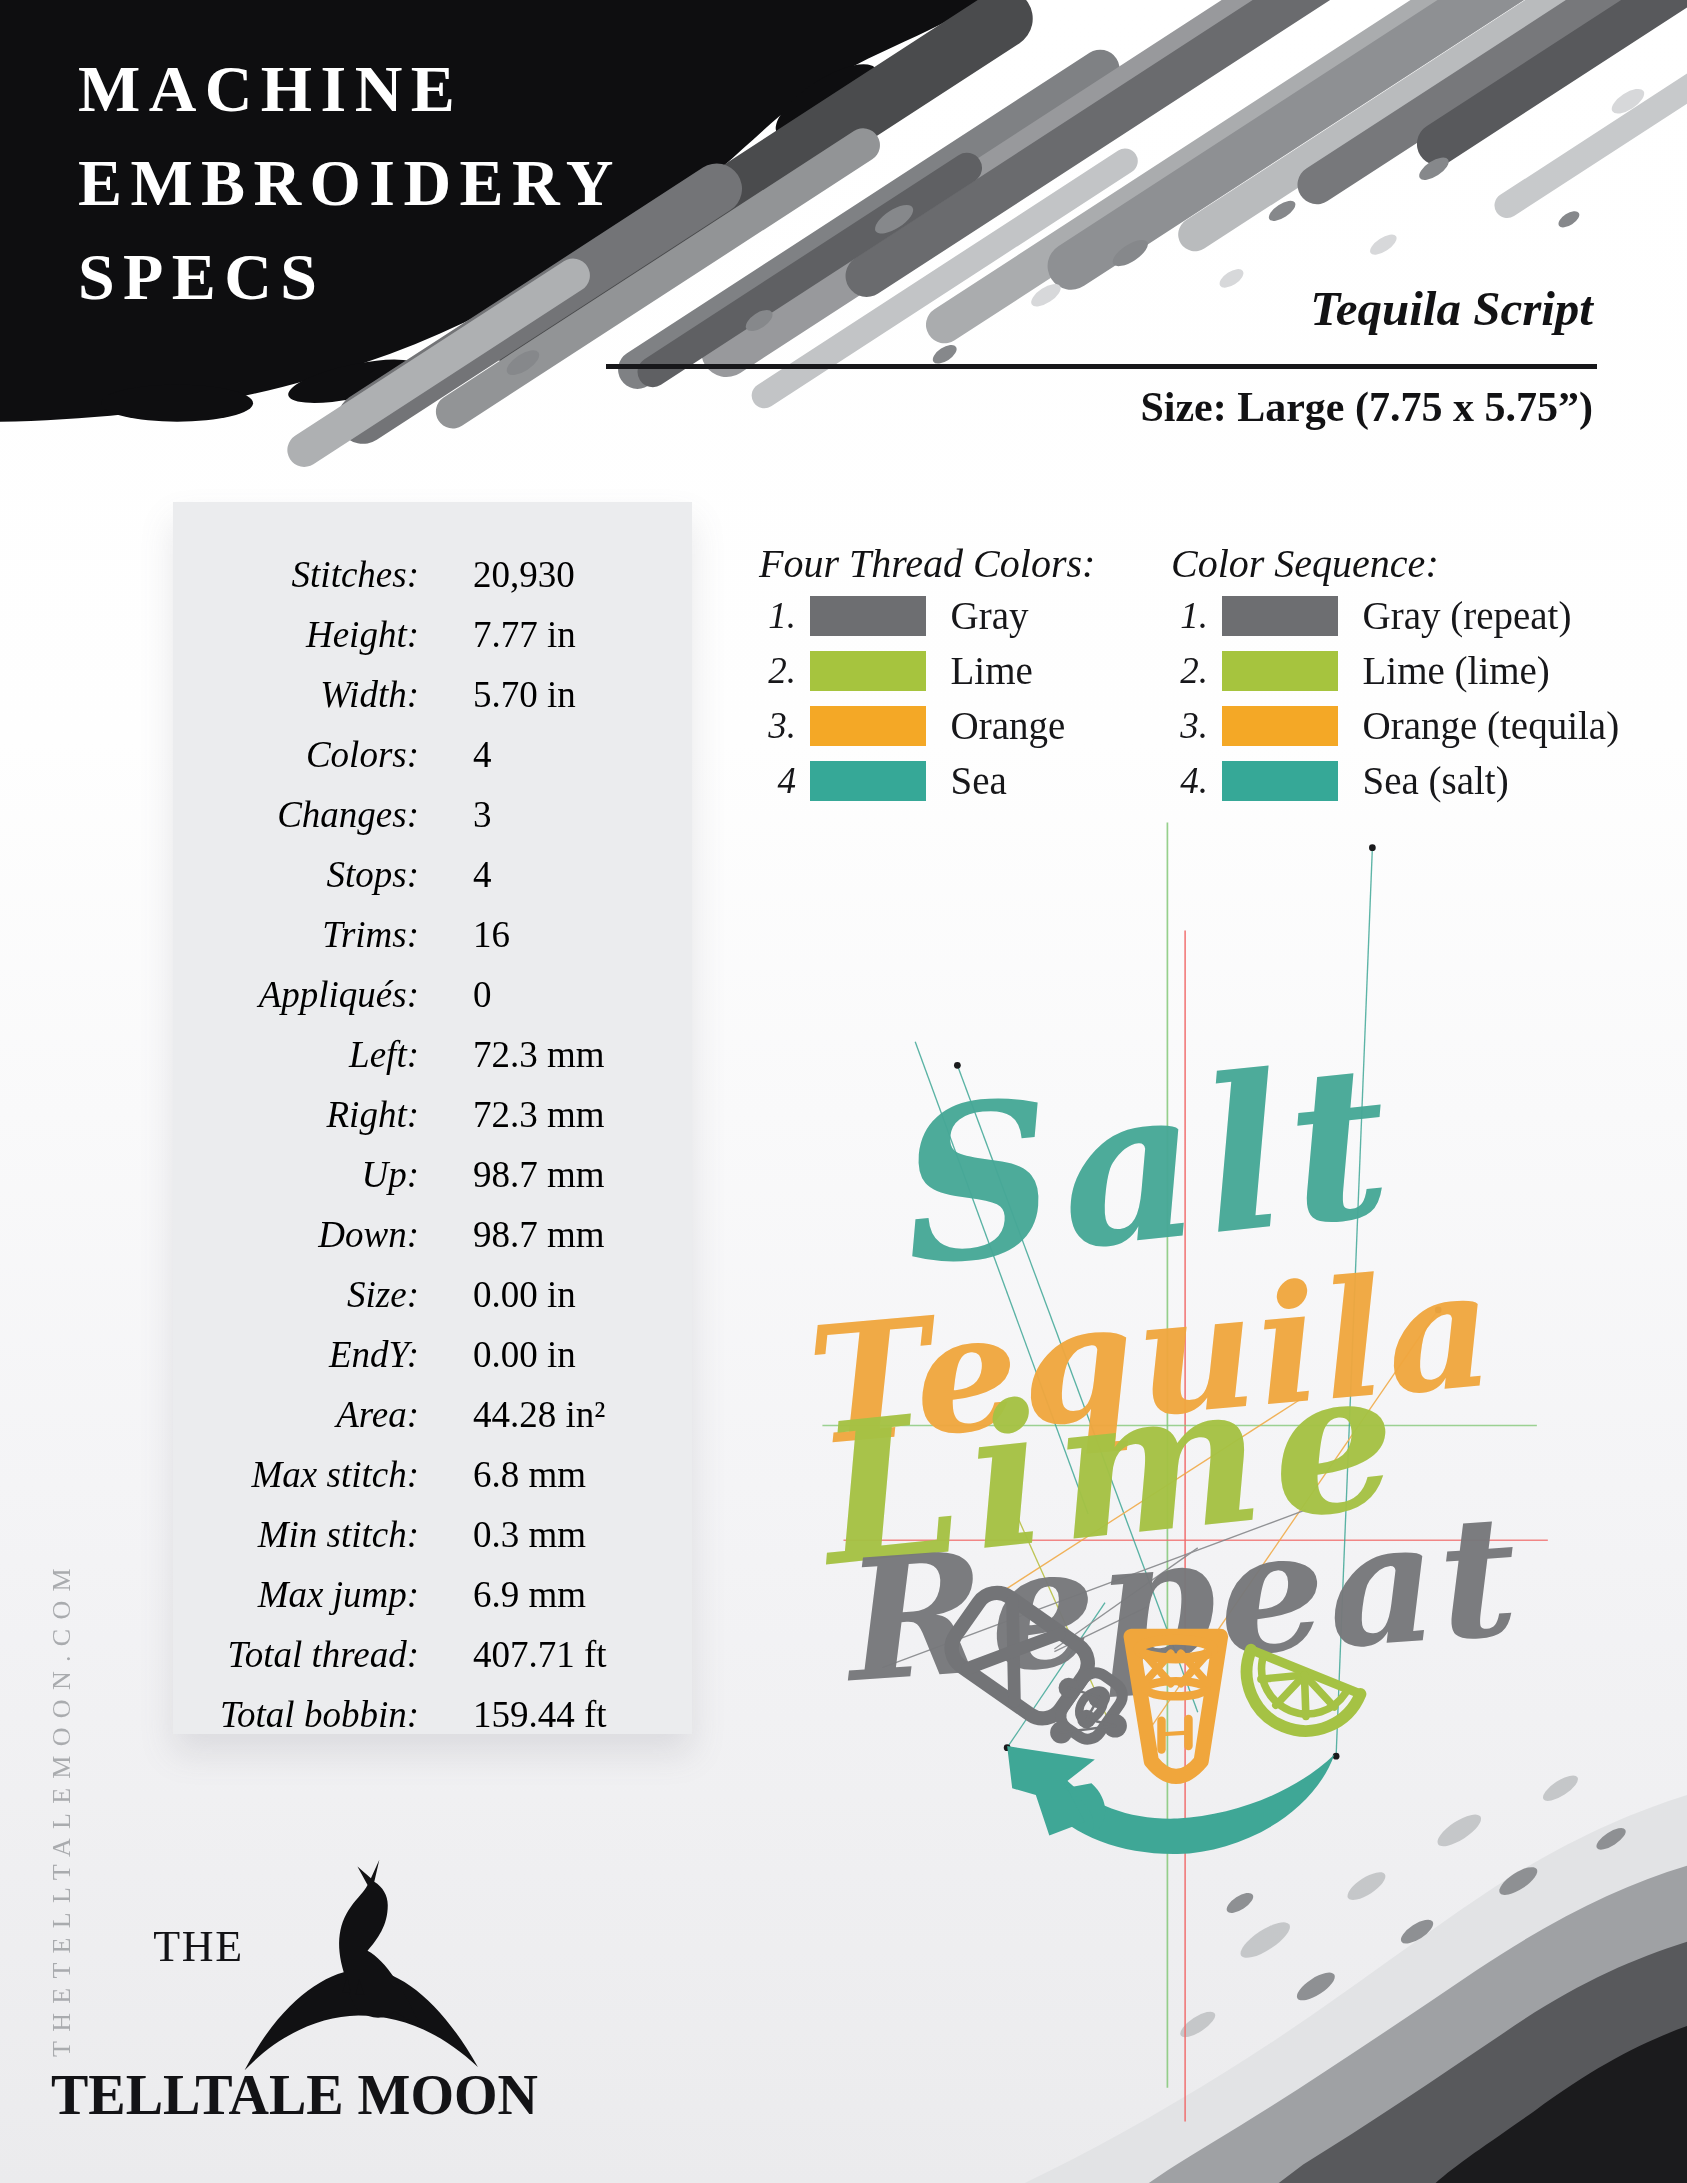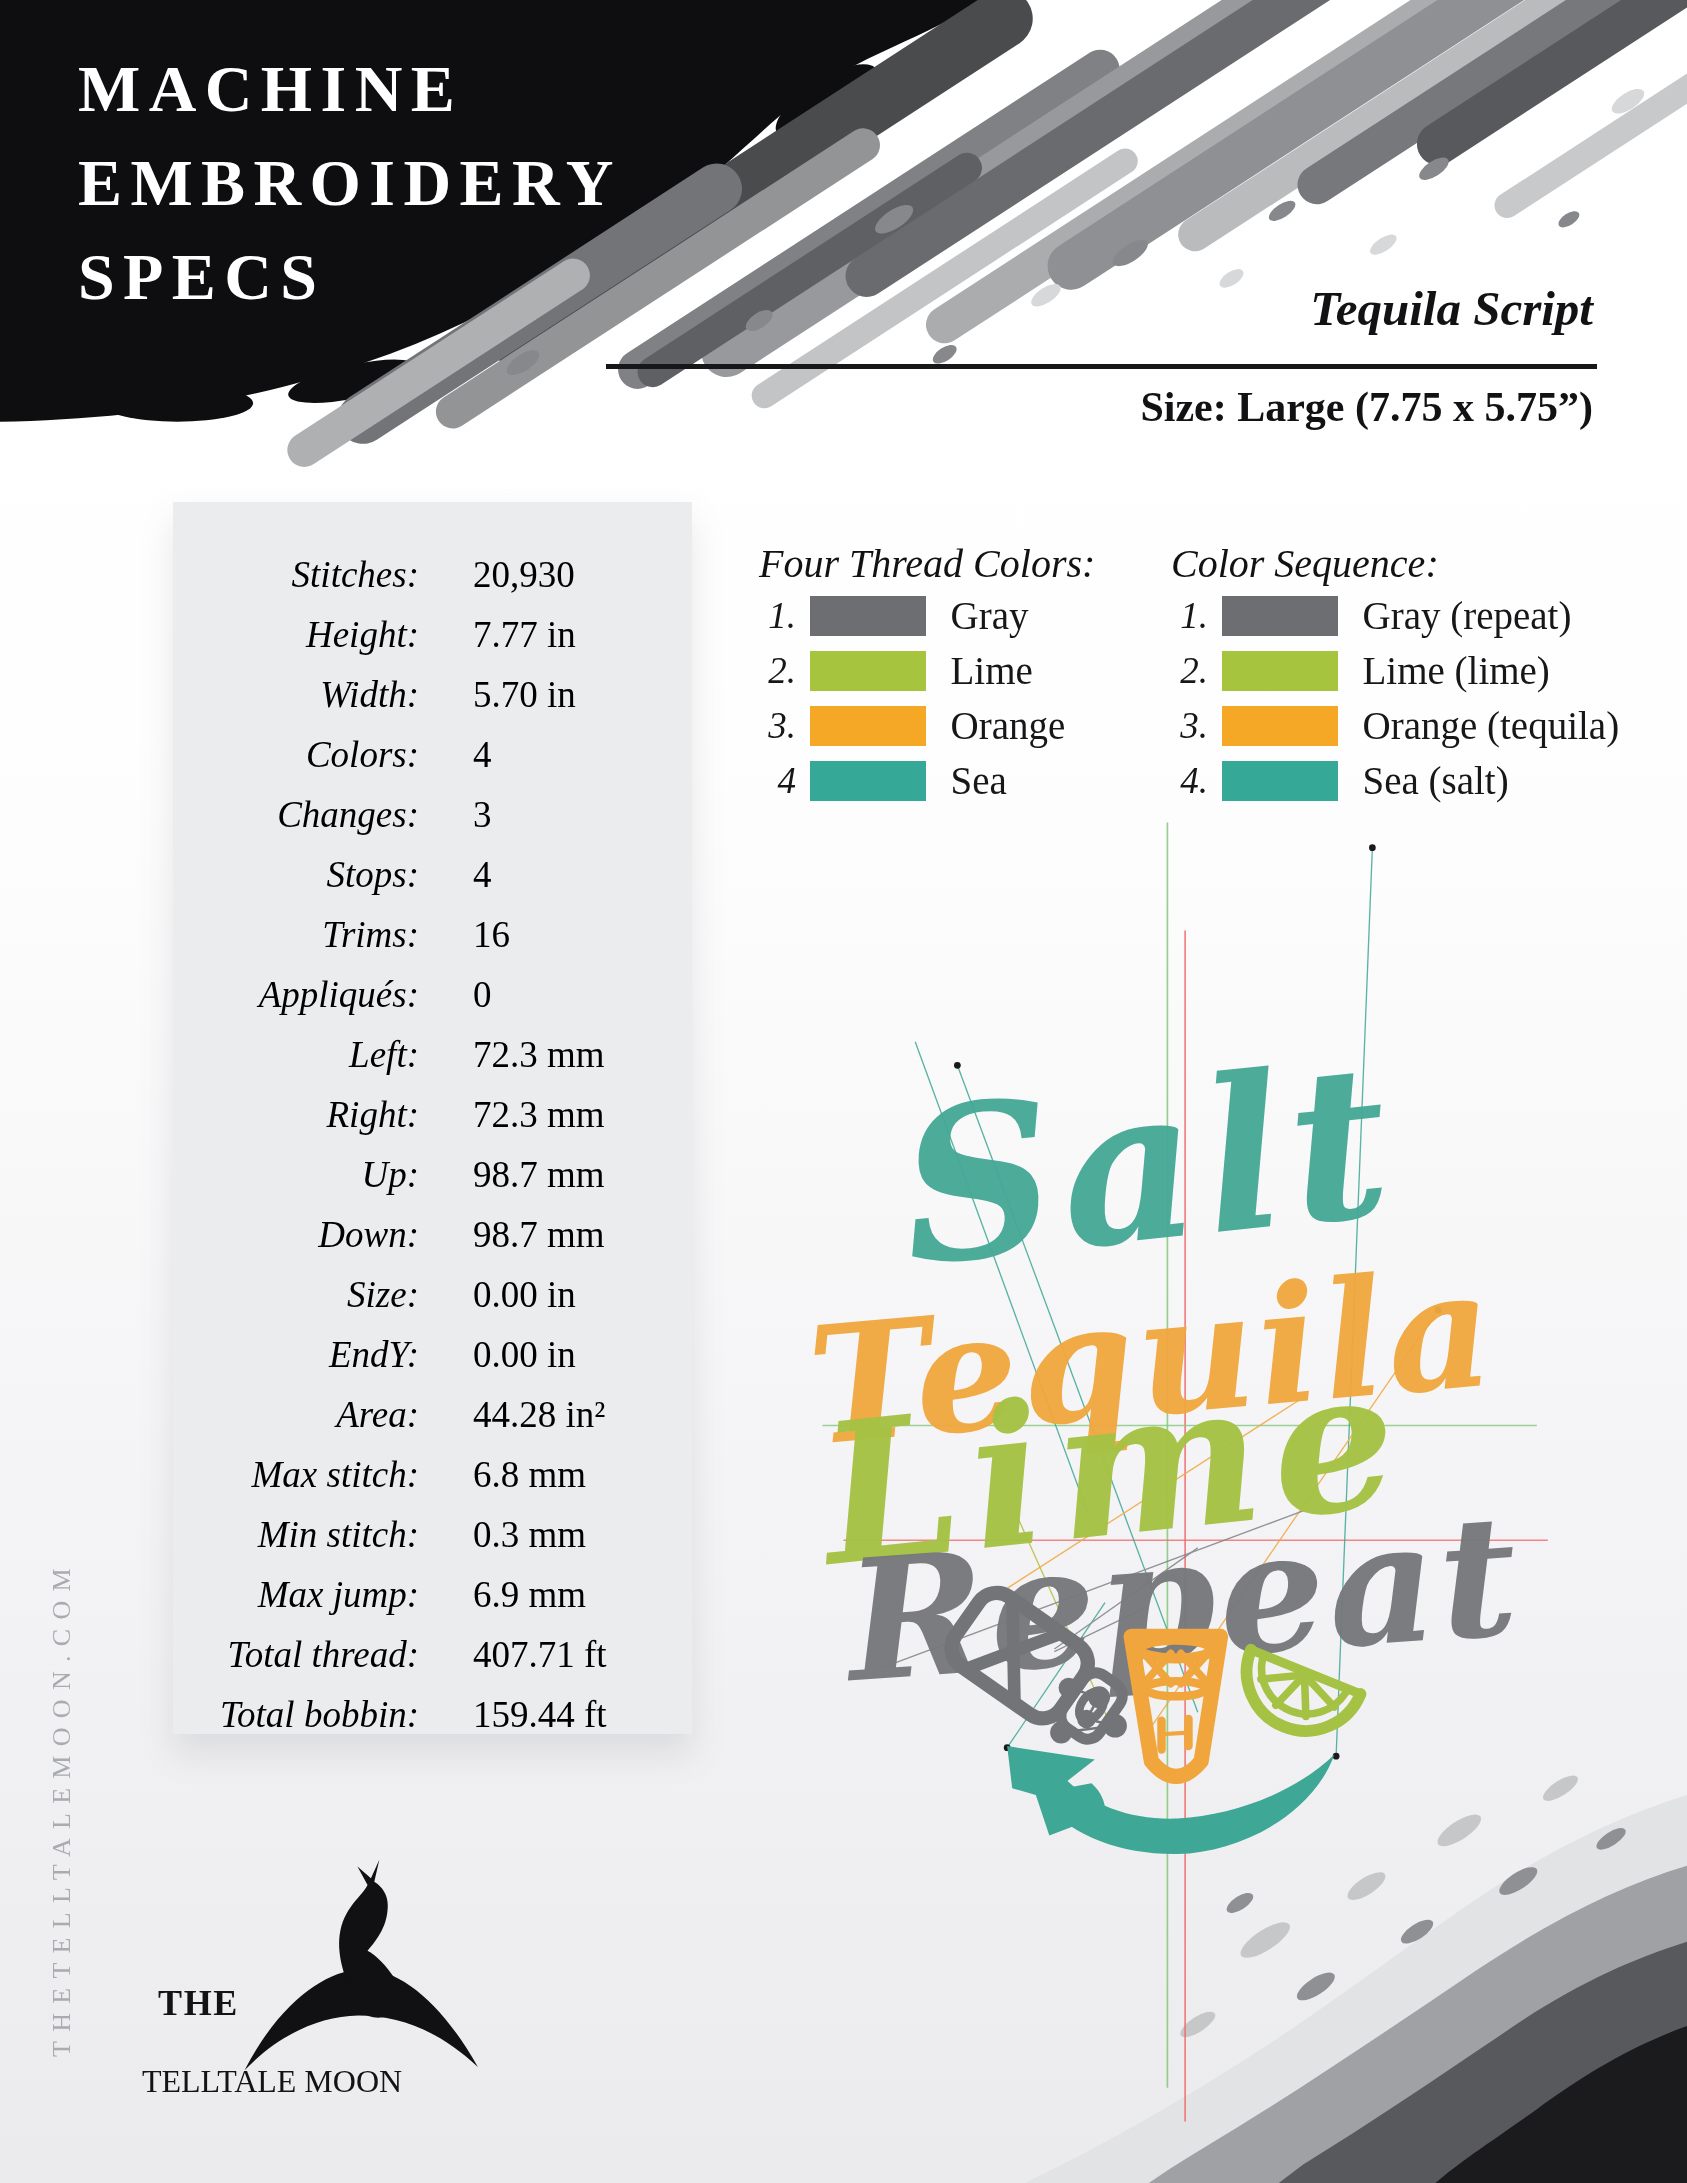--- a/index.html
+++ b/index.html
@@ -48,26 +48,26 @@
   .swatch { width:116px; height:40px; margin-left:13.5px; flex:none; }
   .item-name { margin-left:25px; font-size:39px; white-space:nowrap; }
 
   
   .website-vertical {
     position:absolute; left:47px; top:1340px; height:717px; z-index:2;
     writing-mode:vertical-rl; transform:rotate(180deg);
     color:#a9abae; font-size:26px; letter-spacing:9.3px; white-space:nowrap;
   }
   .brand-the {
-    position:absolute; left:127px; top:1982px; width:143px; z-index:2; text-align:center;
-    font-weight:bold; font-size:36px; letter-spacing:1.7px; color:#131316;
+    position:absolute; left:127px; top:1921px; width:143px; z-index:2; text-align:center;
+    font-weight:normal; font-size:44px; letter-spacing:1.7px; color:#131316;
   }
   .brand-name {
-    position:absolute; left:51px; top:2063px; width:442px; z-index:2; text-align:center;
-    font-weight:normal; font-size:32px; color:#131316; white-space:nowrap;
+    position:absolute; left:51px; top:2063px; width:442px; z-index:2; text-align:left;
+    font-weight:bold; font-size:56px; color:#131316; white-space:nowrap;
   }
   .logo-mark { position:absolute; left:229px; top:1853px; z-index:2; }
 
   .design-svg { position:absolute; inset:0; z-index:2; }
   .brush-svg  { position:absolute; inset:0; z-index:1; }
   .word { font-family:"DejaVu Serif", serif; font-style:italic; font-weight:bold; opacity:.96; }
 </style>
 </head>
 <body>
 

